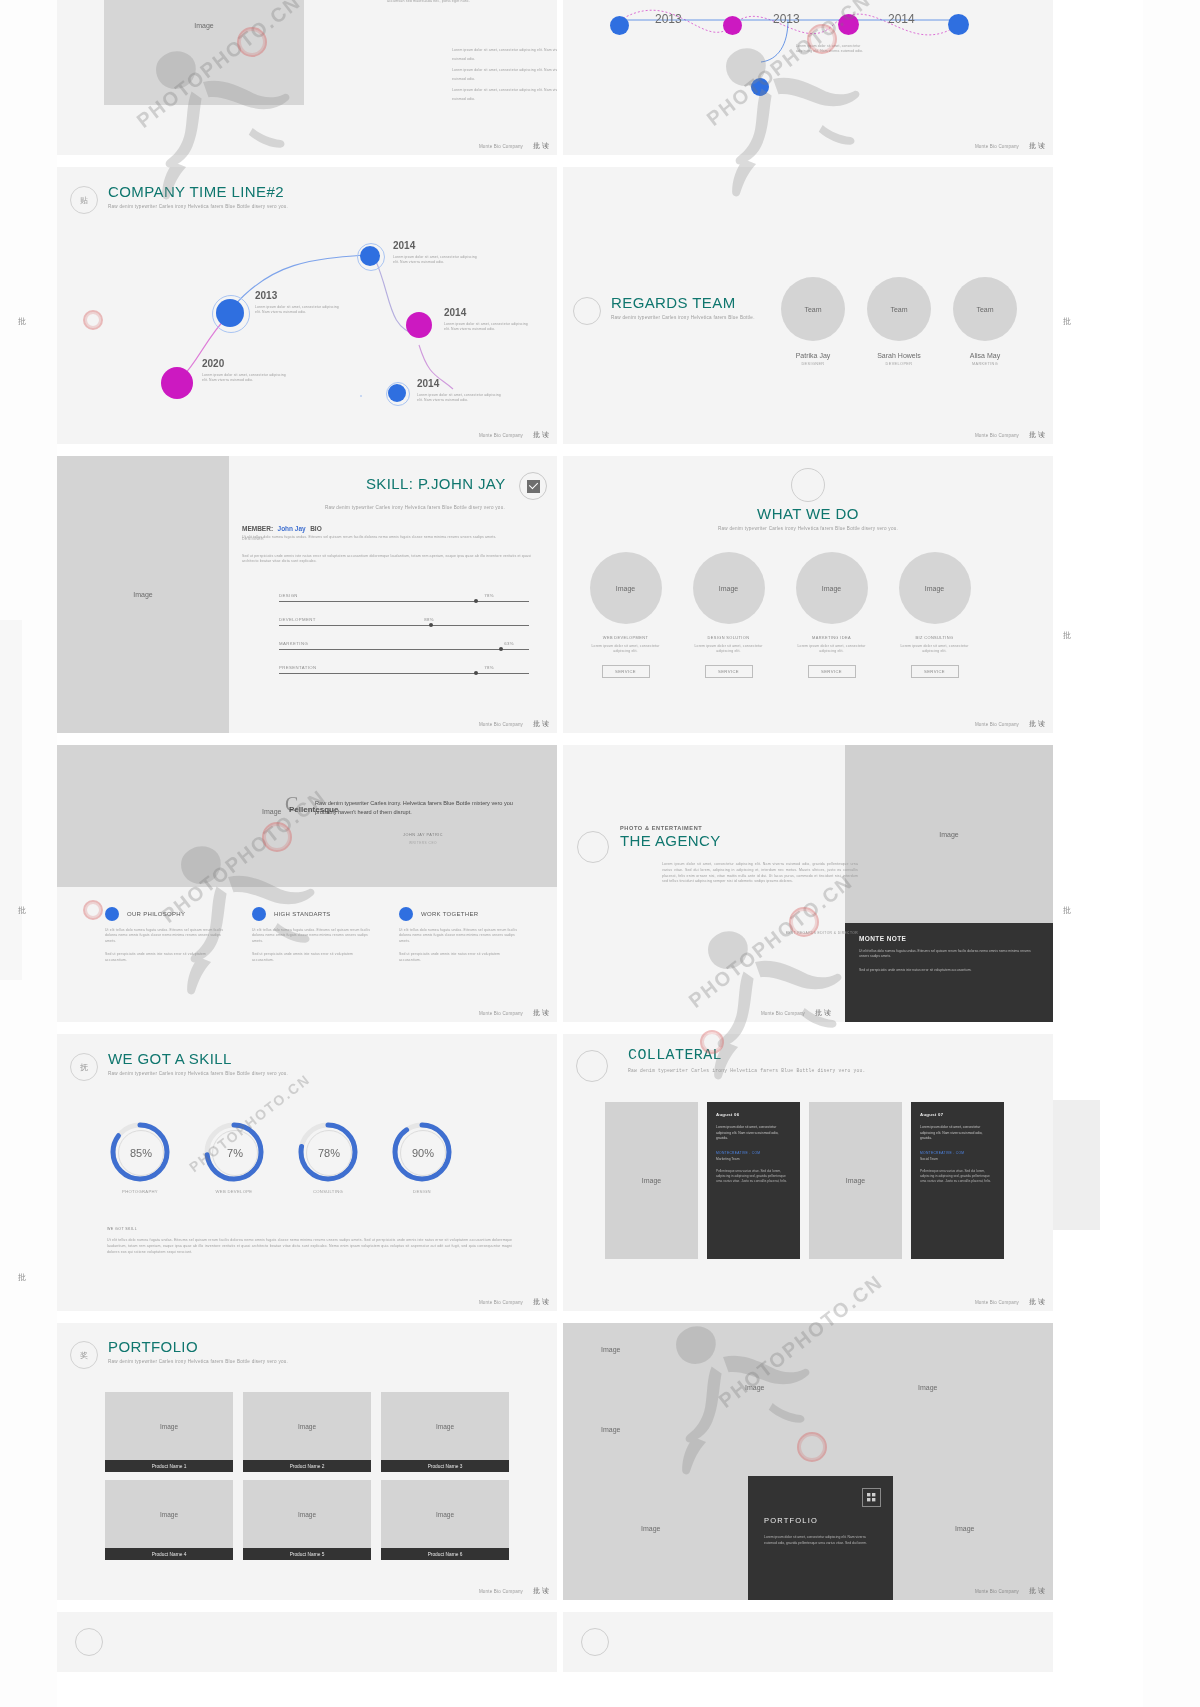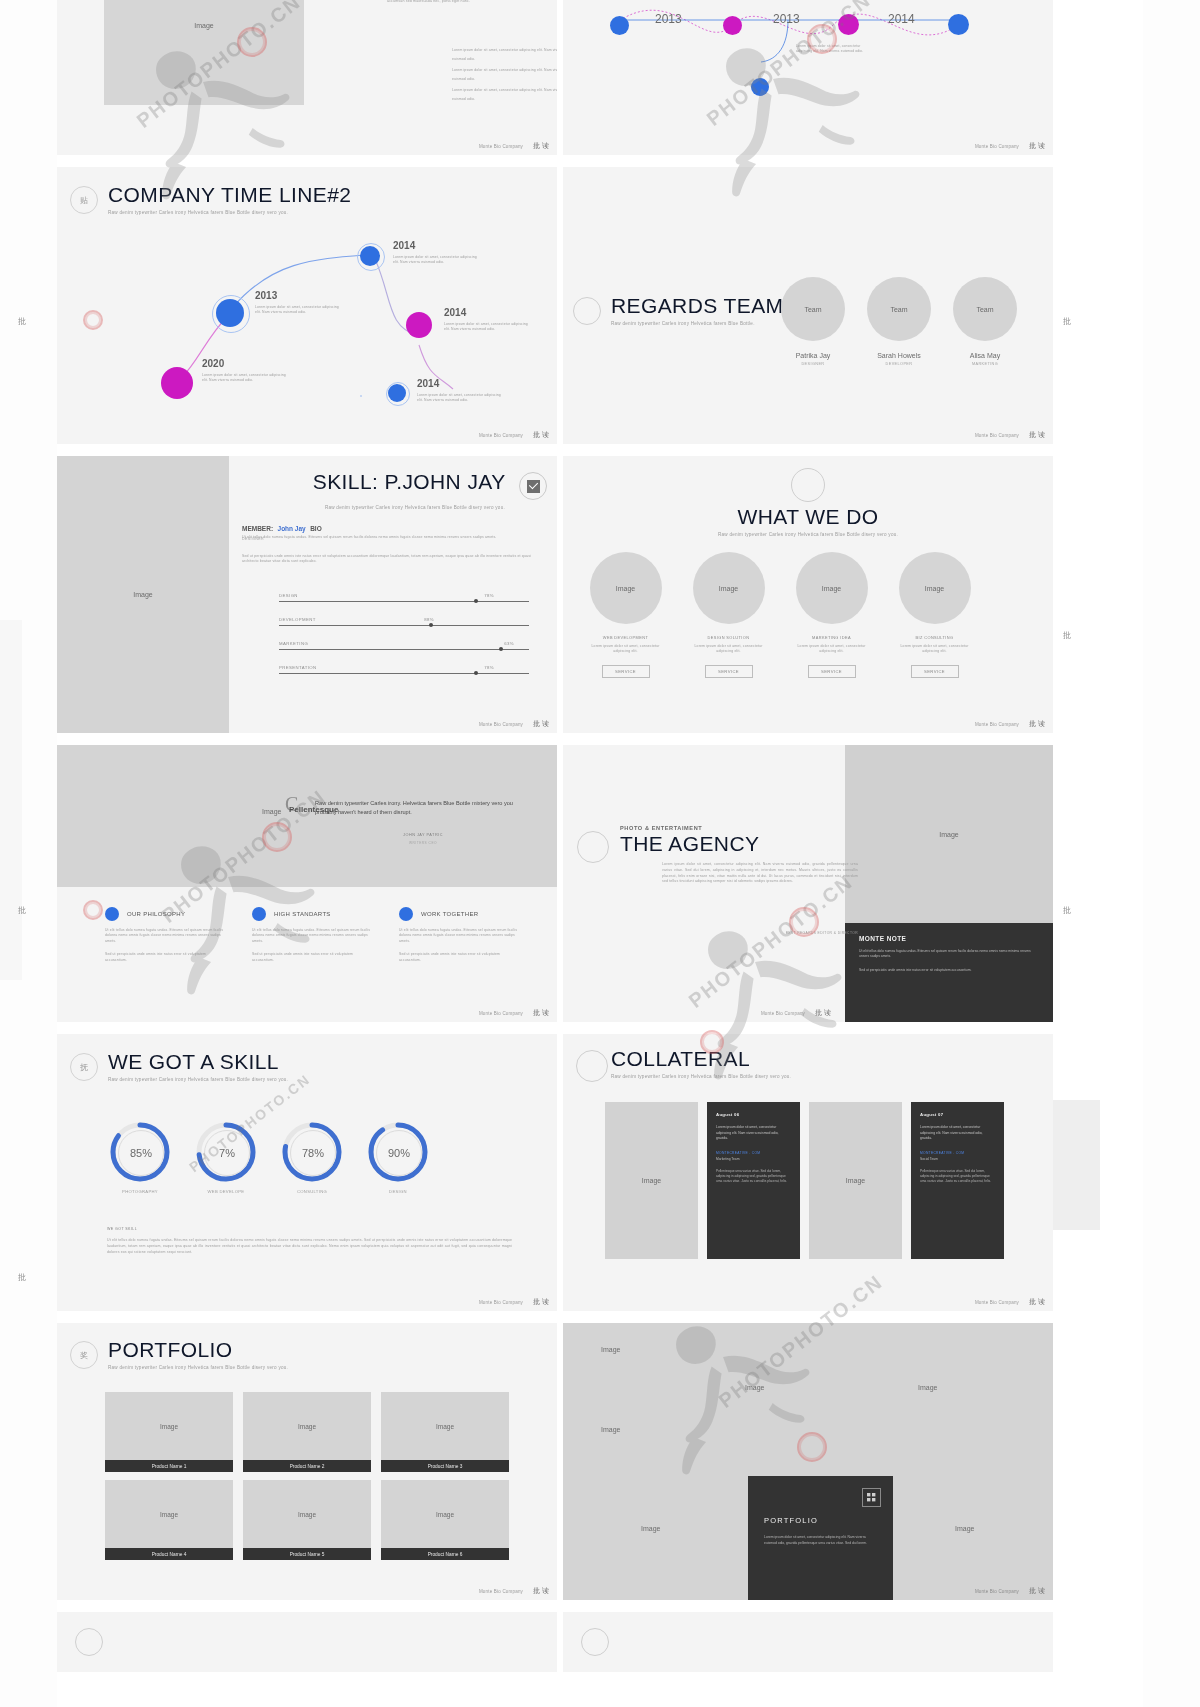--- a/index.html
+++ b/index.html
@@ -41,21 +41,21 @@
   .title-row{display:flex;align-items:flex-start;}
   .bullet-circle{
     width:26px;height:26px;border-radius:50%;border:1px solid #d2d2d2;
     display:flex;align-items:center;justify-content:center;
     font-size:8px;color:#9b9b9b;flex:0 0 auto;margin-top:2px;
   }
   .bullet-circle.plain{border-color:#cfcfcf;}
   .bullet-circle.check{border-color:#c9c9c9;}
   .chk{width:13px;height:13px;background:#6e6e6e;display:flex;align-items:center;justify-content:center;}
   .chk:after{content:"";display:block;width:4px;height:7px;border:solid #fff;border-width:0 1.6px 1.6px 0;transform:rotate(45deg) translate(-1px,-1px);}
-  .sl-title{font-size:21px;color:#0f172a;font-weight:400;letter-spacing:.4px;line-height:1;}
+  .sl-title{font-size:15px;color:#0f766e;font-weight:400;letter-spacing:.4px;line-height:1;}
   .sl-sub{font-size:4.6px;color:#9c9c9c;margin-top:5px;letter-spacing:.25px;}
 
   
   .lorem{color:#9d9d9d;letter-spacing:.15px;}
   .ph{background:#d6d6d6;display:flex;align-items:center;justify-content:center;color:#6b6b6b;font-size:7px;}
   .ph.circle{border-radius:50%;}
   .dark{background:#333333;color:#e8e8e8;}
 
   
   .dot{position:absolute;border-radius:50%;}
@@ -452,21 +452,21 @@
         <div class="title-row" style="padding:17px 0 0 13px;">
           <div class="bullet-circle">
             <span>抚</span>
           </div>
           <div style="margin-left:10px;">
             <div class="sl-title">WE GOT A SKILL</div>
             <div class="sl-sub">Raw denim typewriter Carles irony Helvetica farers Blue Bottle disery vero you.</div>
           </div>
         </div>
 
-        <div style="position:absolute;left:52px;top:87px;display:flex;gap:24px;">
+        <div style="position:absolute;left:52px;top:87px;display:flex;gap:32px;">
           <div>
             <div class="donut">
               <svg width="62" height="62" viewBox="0 0 62 62">
                 <circle cx="31" cy="31" r="27" fill="none" stroke="#e6e6e6" stroke-width="5"></circle>
                 <circle cx="31" cy="31" r="27" fill="none" stroke="#3f6fd0" stroke-width="5" stroke-dasharray="144.2 25.5" stroke-linecap="round" transform="rotate(-90 31 31)"></circle>
               </svg>
               <div class="inner">85%</div>
             </div>
             <div class="donut-lbl">PHOTOGRAPHY</div>
           </div>
@@ -509,21 +509,21 @@
 
         <div class="sl-foot">
           <span class="co">Monte Bio Company</span>
           <span class="cn">批 读</span>
         </div>
       </div>
 
       <div class="slide right" style="height:277px;">
         <div style="position:absolute;left:13px;top:14px;display:flex;align-items:flex-start;">
           <div class="bullet-circle plain" style="width:30px;height:30px;"></div>
-          <div style="margin-left:3px;">
+          <div style="margin-left:20px;font-family:Liberation Mono, monospace;">
             <div class="sl-title">COLLATERAL</div>
             <div class="sl-sub">Raw denim typewriter Carles irony Helvetica farers Blue Bottle disery vero you.</div>
           </div>
         </div>
 
         <div style="position:absolute;left:42px;top:68px;display:flex;gap:9px;">
           <div class="ph" style="width:93px;height:157px;background:#d2d2d2;font-size:7px;">
             <span>Image</span>
           </div>
           <div class="dark" style="width:93px;height:157px;padding:10px 9px;box-sizing:border-box;">

